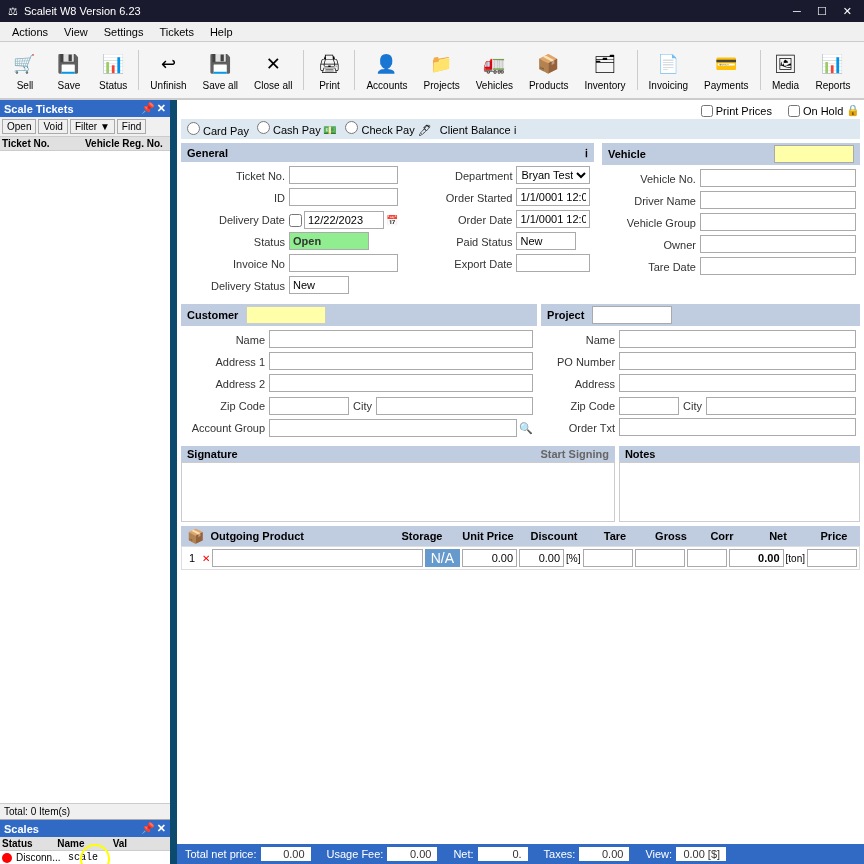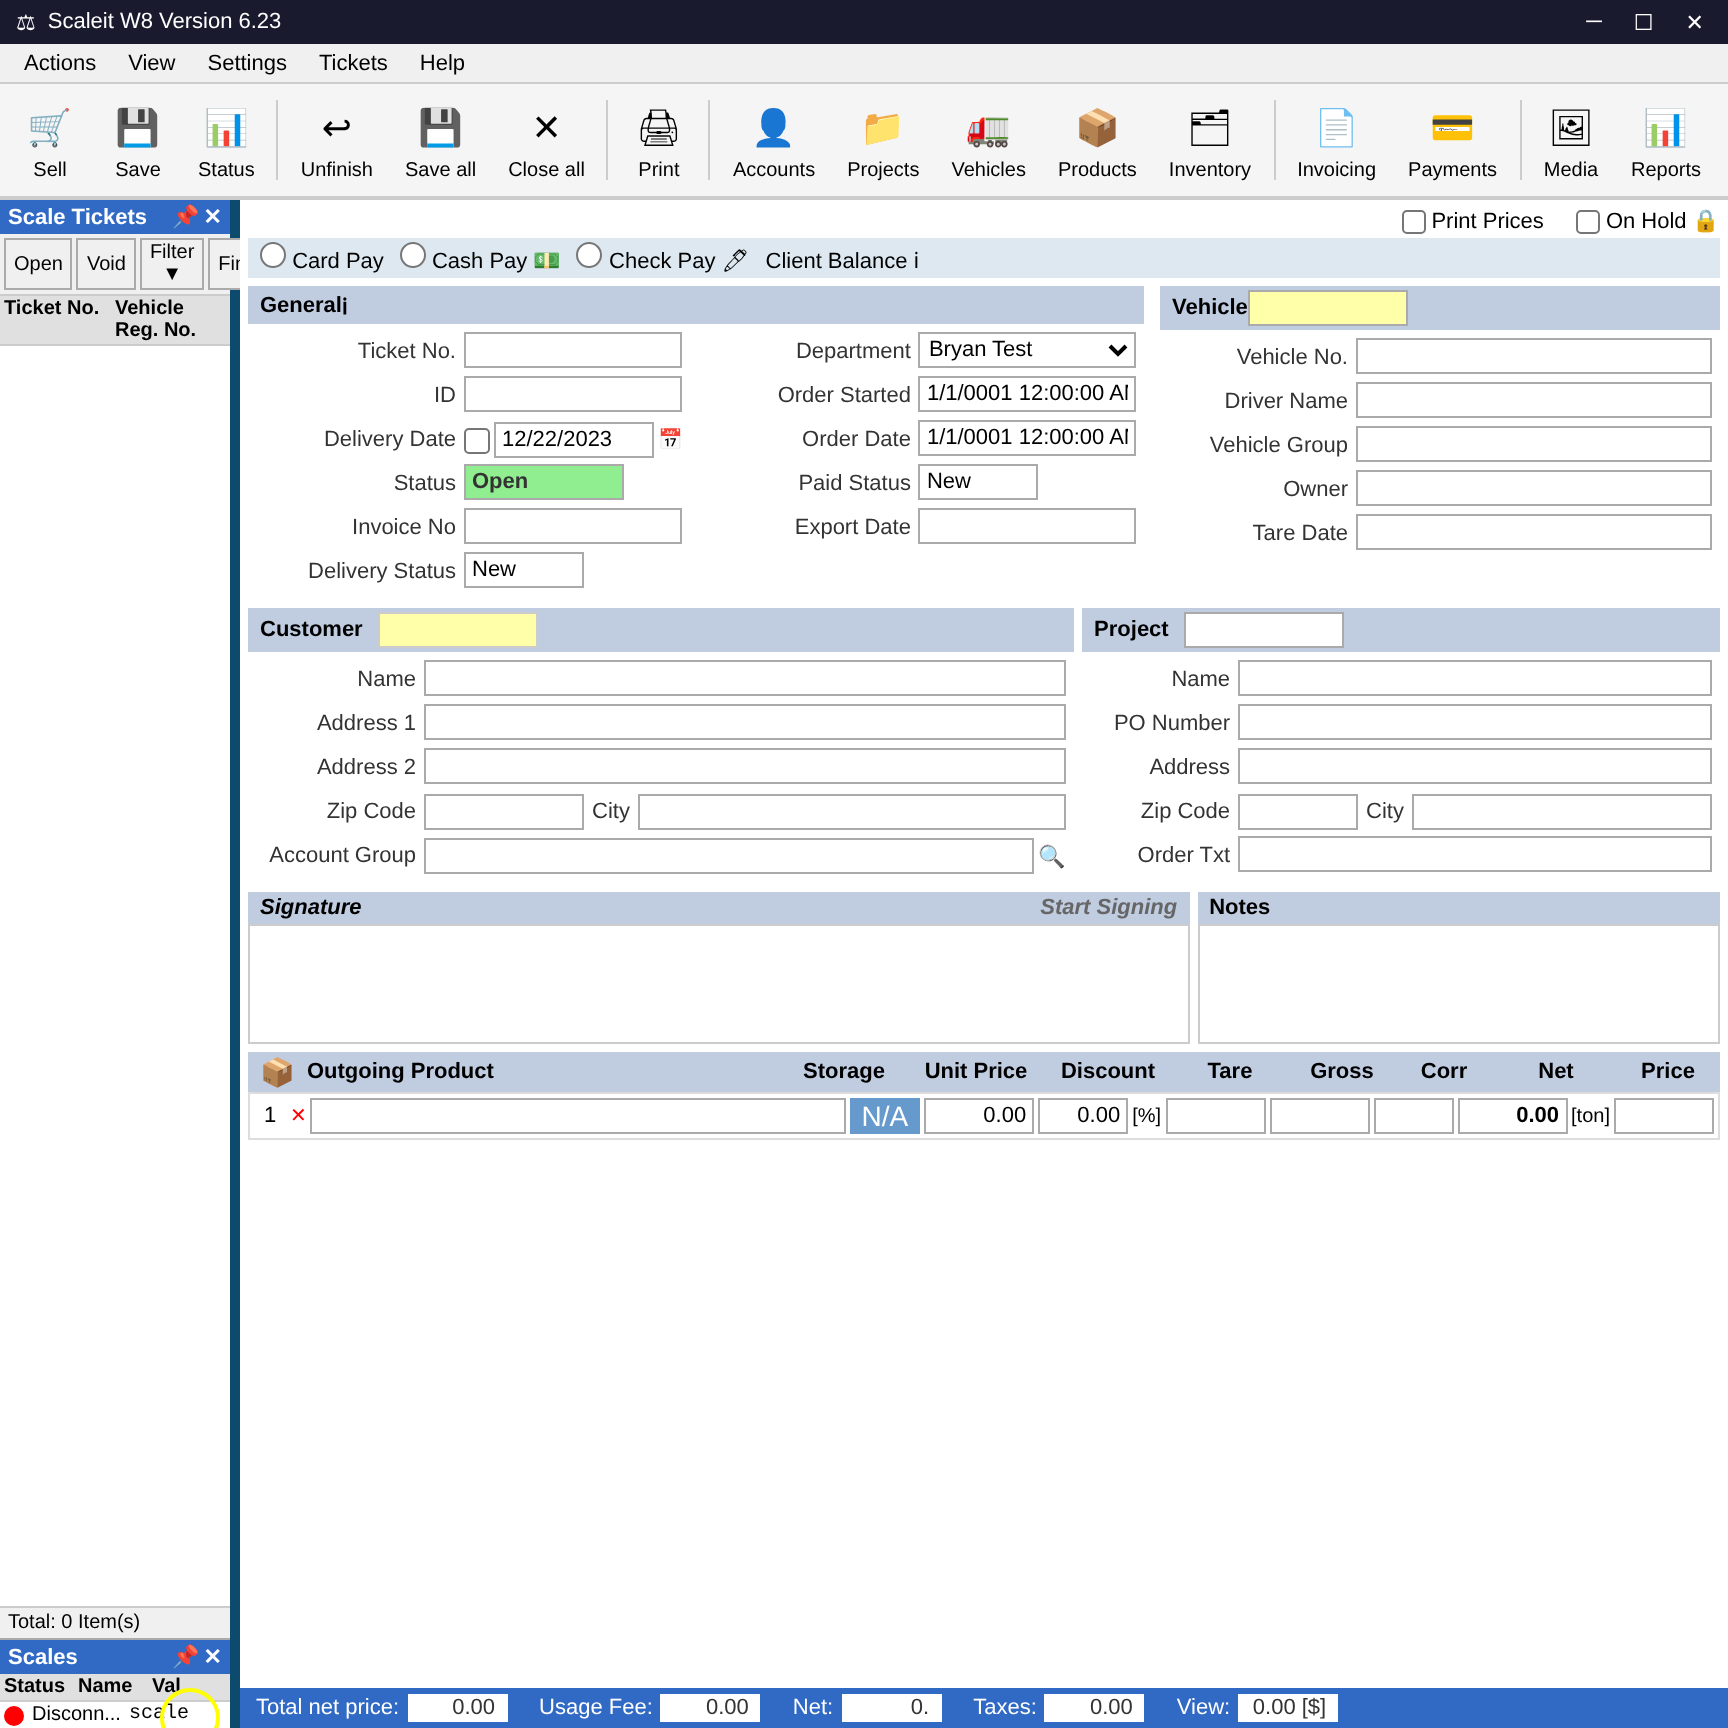--- a/index.html
+++ b/index.html
@@ -18,21 +18,21 @@
     
     .toolbar { background: #f5f5f5; height: 58px; display: flex; align-items: center; padding: 2px 4px; border-bottom: 2px solid #ccc; gap: 2px; }
     .toolbar-btn { display: flex; flex-direction: column; align-items: center; justify-content: center; padding: 2px 6px; cursor: pointer; border: 1px solid transparent; min-width: 42px; height: 52px; font-size: 10px; gap: 2px; }
     .toolbar-icon { width: 28px; height: 28px; display: flex; align-items: center; justify-content: center; font-size: 18px; }
     .toolbar-separator { width: 1px; height: 40px; background: #ccc; margin: 0 2px; }
 
     
     .main-container { display: flex; height: calc(864px - 100px); }
 
     
-    .left-panel { width: 120px; background: #f0f0f0; border-right: 5px solid #0c4a6e; display: flex; flex-direction: column; }
+    .left-panel { width: 177px; background: #f0f0f0; border-right: 7px solid #0c4a6e; display: flex; flex-direction: column; }
     .panel-header { background: #316ac5; color: white; padding: 2px 4px; display: flex; justify-content: space-between; align-items: center; font-size: 11px; font-weight: bold; }
     .panel-toolbar { display: flex; gap: 2px; padding: 2px; border-bottom: 1px solid #ccc; }
     .panel-btn { padding: 1px 4px; border: 1px solid #aaa; background: #f0f0f0; cursor: pointer; font-size: 10px; }
     .panel-col-headers { display: flex; background: #e0e0e0; border-bottom: 1px solid #ccc; font-size: 10px; padding: 1px 2px; }
     .panel-col { flex: 1; font-weight: bold; }
     .panel-content { flex: 1; background: white; }
     .panel-footer { padding: 2px 4px; font-size: 10px; border-top: 1px solid #ccc; }
 
     
     .scales-panel { border-top: 1px solid #aaa; }
@@ -50,39 +50,39 @@
     
     .form-area { flex: 1; overflow-y: auto; background: white; padding: 4px; }
 
     
     .flags-row { display: flex; gap: 16px; justify-content: flex-end; margin-bottom: 2px; font-size: 11px; align-items: center; }
     .flag-item { display: flex; align-items: center; gap: 3px; cursor: pointer; }
 
     
     .section-row { display: flex; gap: 8px; margin-bottom: 4px; }
     .section { flex: 1; }
-    .section-header { background: #c0cce0; padding: 2px 6px; font-weight: bold; font-size: 11px; display: flex; align-items: center; }
+    .section-header { background: #c0cce0; padding: 2px 6px; font-weight: bold; font-size: 11px; display: flex; justify-content: space-between; align-items: center; }
     .form-label { font-size: 11px; text-align: right; white-space: nowrap; padding: 1px 0; line-height: 18px; color: #333; }
     .form-input { height: 18px; border: 1px solid #aaa; padding: 0 3px; font-size: 11px; background: white; }
     .form-input-green { background: #90ee90; font-weight: bold; color: #333; }
     .form-select { height: 18px; border: 1px solid #aaa; font-size: 11px; background: white; }
 
     
     .pay-row { display: flex; gap: 8px; font-size: 11px; background: #dde8f0; padding: 2px 6px; align-items: flex-end; }
 
     
     .cust-proj-row { display: flex; gap: 4px; margin-bottom: 4px; }
     .cust-section { flex: 1.8; }
     .proj-section { flex: 1; }
     .cust-header { background: #c0cce0; padding: 2px 6px; font-weight: bold; font-size: 11px; display: flex; align-items: center; gap: 8px; }
     .cust-highlight { background: #ffffaa; border: 1px solid #ccc; padding: 1px 20px; }
 
     
     .sig-notes-row { display: flex; gap: 4px; margin-bottom: 4px; }
-    .sig-section { flex: 1.8; font-style: italic; }
+    .sig-section { flex: 1.8; }
     .notes-section { flex: 1; }
     .sig-body { background: white; border: 1px solid #ccc; height: 60px; padding: 2px; position: relative; }
     .notes-body { background: white; border: 1px solid #ccc; height: 60px; }
 
     
     .total-bar { background: #316ac5; color: white; padding: 3px 8px; display: flex; gap: 16px; align-items: center; font-size: 11px; margin-top: auto; }
     .total-item { display: flex; gap: 4px; align-items: center; }
     .total-value { background: white; color: #333; padding: 1px 6px; min-width: 50px; text-align: right; }
 
     

